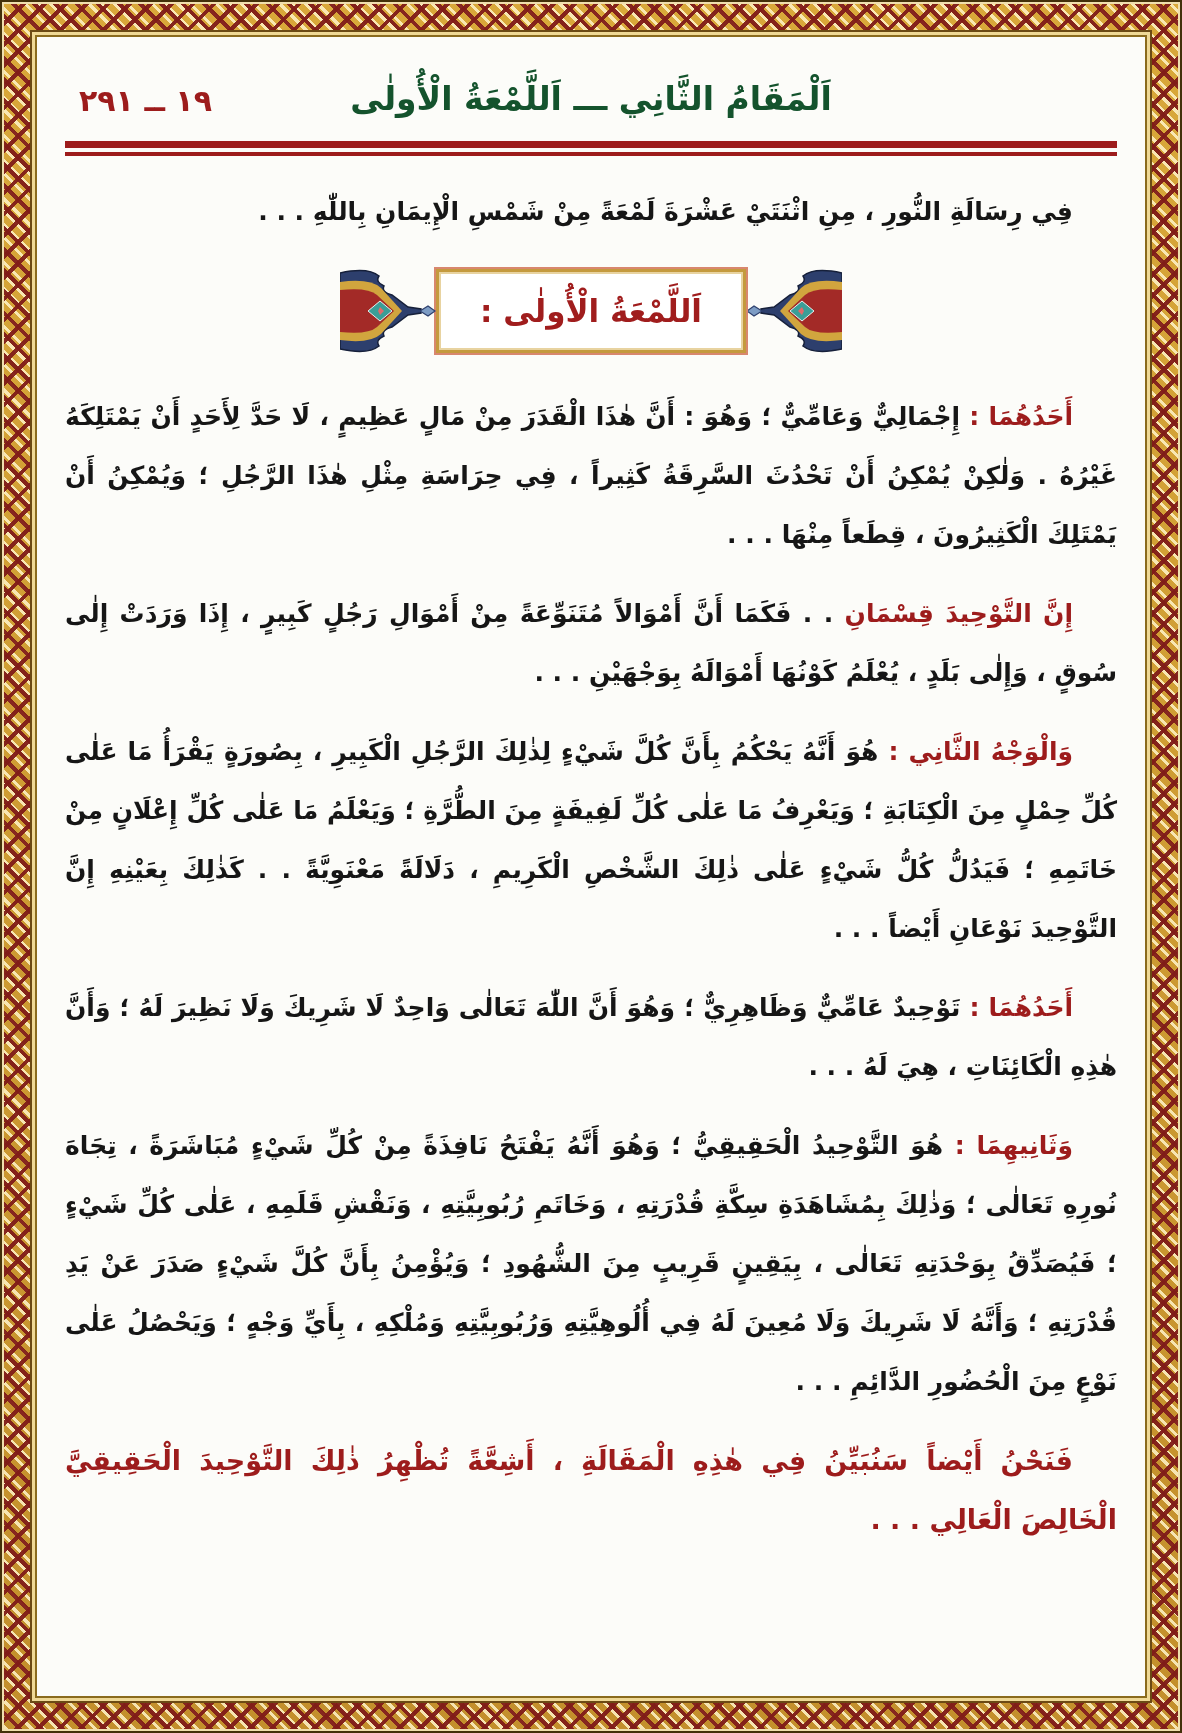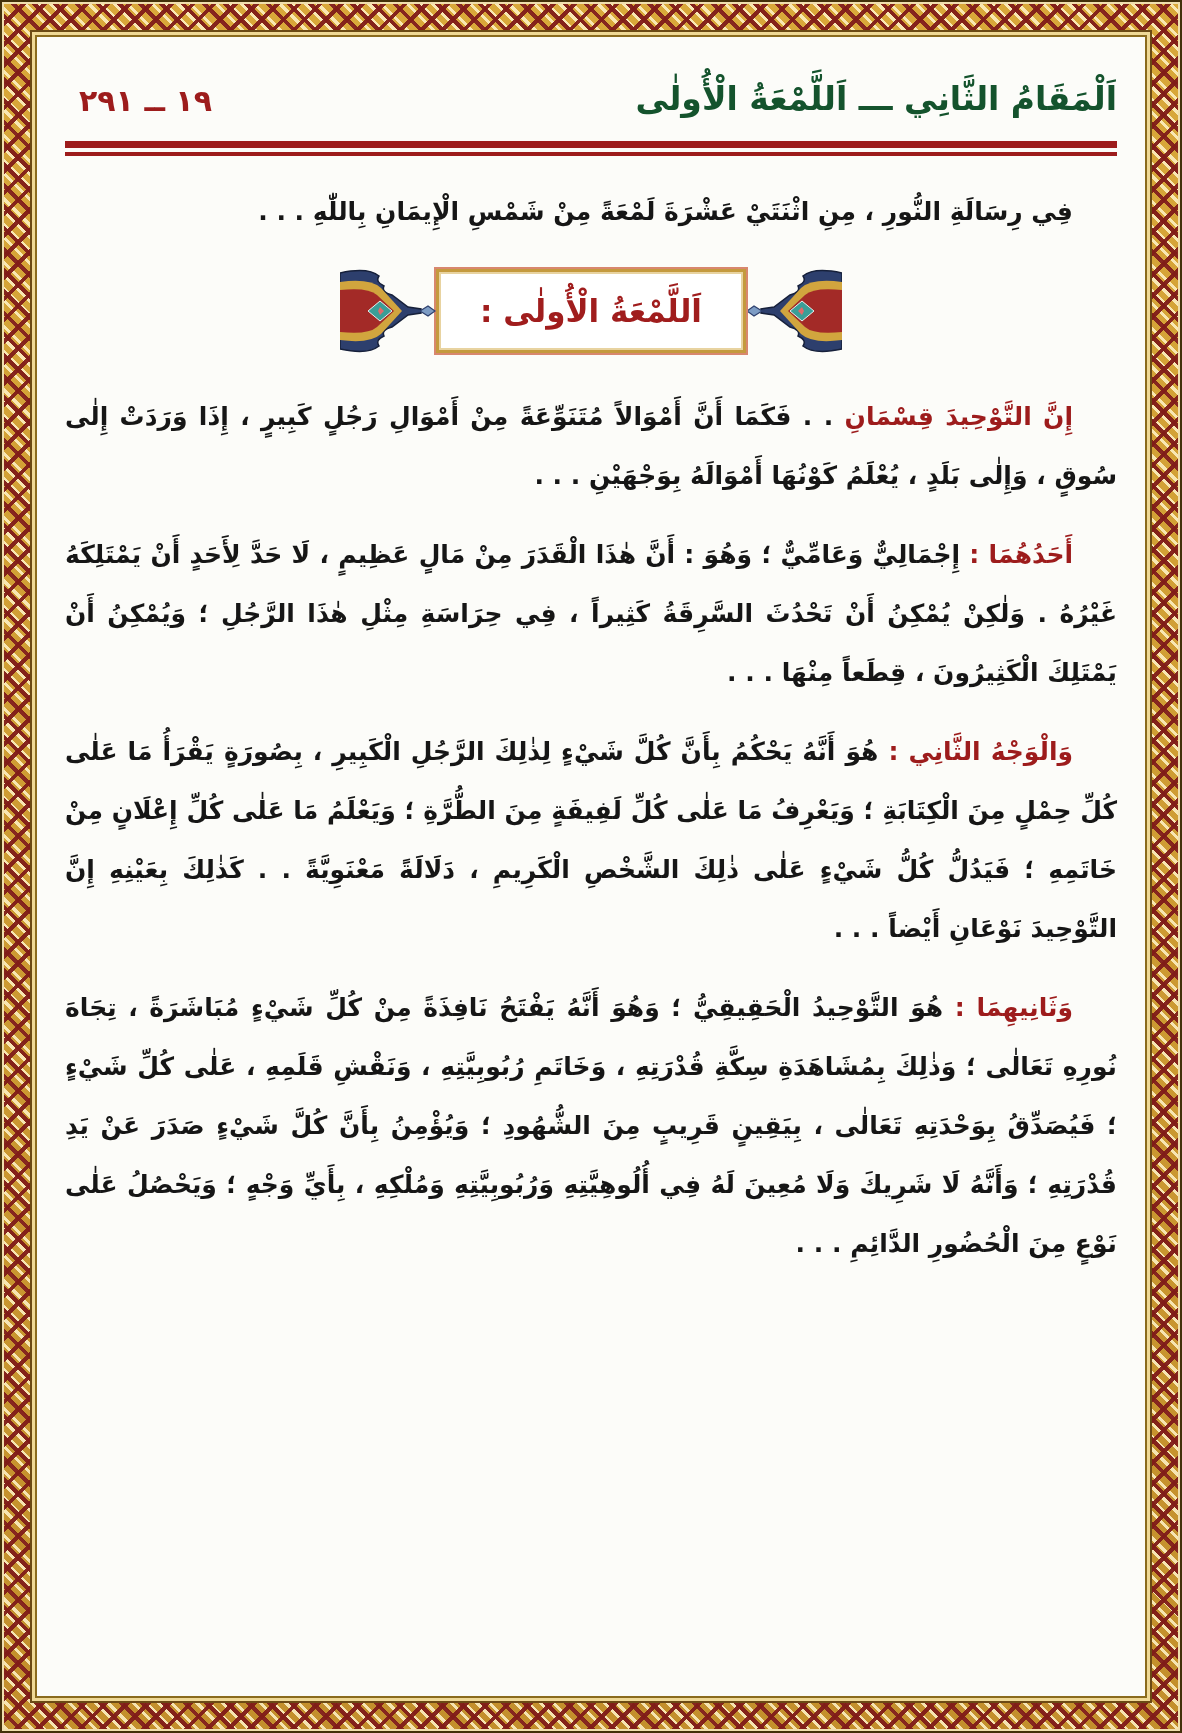--- a/index.html
+++ b/index.html
@@ -21,21 +21,21 @@
 
   .page-inner {
     position:absolute; inset:35px;
     background:#fcfcf9;
     border:2px solid #8a6b1e;
     box-shadow: 0 0 0 3px #efd996, 0 0 0 5px #6b4a14;
     padding:36px 28px 20px 28px;
   }
 
   
-  .header { position:relative; text-align:right; height:58px; }
+  .header { position:relative; text-align:center; height:58px; }
   .page-title {
     display:inline-block;
     color:#14532d; font-weight:bold; font-size:33px; line-height:52px;
   }
   .page-number {
     position:absolute; left:14px; top:10px;
     color:#9d1c1c; font-weight:bold; font-size:30px;
   }
   .rule-thick { height:7px; background:#9d1c1c; margin-top:10px; }
   .rule-thin  { height:4px; background:#9d1c1c; margin-top:4px; }
@@ -108,32 +108,36 @@
           <path d="M96 8 Q68 2 57 11 Q61 17 52 21 Q55 27 44 30 L28 42 L15 44 L15 48 L28 50 L44 62 Q55 65 52 71 Q61 75 57 81 Q68 90 96 84 Z" fill="#2d3f6d" stroke="#16203a" stroke-width="1.5"></path>
           <path d="M96 17 Q66 13 55 23 L34 46 L55 69 Q66 79 96 75 Z" fill="#d1a53e"></path>
           <path d="M96 25 Q68 22 59 30 L42 46 L59 62 Q68 70 96 67 Z" fill="#a32a27"></path>
           <path d="M68 46 L56 36 L44 46 L56 56 Z" fill="#3b9e97" stroke="#e8f0ee" stroke-width="1"></path>
           <path d="M58 46 L56 42 L52 46 L56 50 Z" fill="#e06a6a"></path>
           <path d="M16 46 L8 41 L1 46 L8 51 Z" fill="#7d9cc4" stroke="#2d3f6d" stroke-width="1.2"></path>
         </svg>
       </div>
 
       <p class="body-par">
-        <span class="lead">إِنَّ التَّوْحِيدَ قِسْمَانِ</span><span> . . فَكَمَا أَنَّ أَمْوَالاً مُتَنَوِّعَةً مِنْ أَمْوَالِ رَجُلٍ كَبِيرٍ ، إِذَا وَرَدَتْ إِلٰى سُوقٍ ، وَإِلٰى بَلَدٍ ، يُعْلَمُ كَوْنُهَا أَمْوَالَهُ بِوَجْهَيْنِ . . .</span>
+        <span class="lead">أَحَدُهُمَا :</span><span> إِجْمَالِيٌّ وَعَامِّيٌّ ؛ وَهُوَ : أَنَّ هٰذَا الْقَدَرَ مِنْ مَالٍ عَظِيمٍ ، لَا حَدَّ لِأَحَدٍ أَنْ يَمْتَلِكَهُ غَيْرُهُ . وَلٰكِنْ يُمْكِنُ أَنْ تَحْدُثَ السَّرِقَةُ كَثِيراً ، فِي حِرَاسَةِ مِثْلِ هٰذَا الرَّجُلِ ؛ وَيُمْكِنُ أَنْ يَمْتَلِكَ الْكَثِيرُونَ ، قِطَعاً مِنْهَا . . .</span>
       </p>
 
       <p class="body-par">
-        <span class="lead">أَحَدُهُمَا :</span><span> إِجْمَالِيٌّ وَعَامِّيٌّ ؛ وَهُوَ : أَنَّ هٰذَا الْقَدَرَ مِنْ مَالٍ عَظِيمٍ ، لَا حَدَّ لِأَحَدٍ أَنْ يَمْتَلِكَهُ غَيْرُهُ . وَلٰكِنْ يُمْكِنُ أَنْ تَحْدُثَ السَّرِقَةُ كَثِيراً ، فِي حِرَاسَةِ مِثْلِ هٰذَا الرَّجُلِ ؛ وَيُمْكِنُ أَنْ يَمْتَلِكَ الْكَثِيرُونَ ، قِطَعاً مِنْهَا . . .</span>
+        <span class="lead">إِنَّ التَّوْحِيدَ قِسْمَانِ</span><span> . . فَكَمَا أَنَّ أَمْوَالاً مُتَنَوِّعَةً مِنْ أَمْوَالِ رَجُلٍ كَبِيرٍ ، إِذَا وَرَدَتْ إِلٰى سُوقٍ ، وَإِلٰى بَلَدٍ ، يُعْلَمُ كَوْنُهَا أَمْوَالَهُ بِوَجْهَيْنِ . . .</span>
       </p>
 
       <p class="body-par">
         <span class="lead">وَالْوَجْهُ الثَّانِي :</span><span> هُوَ أَنَّهُ يَحْكُمُ بِأَنَّ كُلَّ شَيْءٍ لِذٰلِكَ الرَّجُلِ الْكَبِيرِ ، بِصُورَةٍ يَقْرَأُ مَا عَلٰى كُلِّ حِمْلٍ مِنَ الْكِتَابَةِ ؛ وَيَعْرِفُ مَا عَلٰى كُلِّ لَفِيفَةٍ مِنَ الطُّرَّةِ ؛ وَيَعْلَمُ مَا عَلٰى كُلِّ إِعْلَانٍ مِنْ خَاتَمِهِ ؛ فَيَدُلُّ كُلُّ شَيْءٍ عَلٰى ذٰلِكَ الشَّخْصِ الْكَرِيمِ ، دَلَالَةً مَعْنَوِيَّةً . . كَذٰلِكَ بِعَيْنِهِ إِنَّ التَّوْحِيدَ نَوْعَانِ أَيْضاً . . .</span>
       </p>
 
+      <p class="body-par">
+        <span class="lead">أَحَدُهُمَا :</span><span> تَوْحِيدٌ عَامِّيٌّ وَظَاهِرِيٌّ ؛ وَهُوَ أَنَّ اللّٰهَ تَعَالٰى وَاحِدٌ لَا شَرِيكَ وَلَا نَظِيرَ لَهُ ؛ وَأَنَّ هٰذِهِ الْكَائِنَاتِ ، هِيَ لَهُ . . .</span>
+      </p>
 
       <p class="body-par">
         <span class="lead">وَثَانِيهِمَا :</span><span> هُوَ التَّوْحِيدُ الْحَقِيقِيُّ ؛ وَهُوَ أَنَّهُ يَفْتَحُ نَافِذَةً مِنْ كُلِّ شَيْءٍ مُبَاشَرَةً ، تِجَاهَ نُورِهِ تَعَالٰى ؛ وَذٰلِكَ بِمُشَاهَدَةِ سِكَّةِ قُدْرَتِهِ ، وَخَاتَمِ رُبُوبِيَّتِهِ ، وَنَقْشِ قَلَمِهِ ، عَلٰى كُلِّ شَيْءٍ ؛ فَيُصَدِّقُ بِوَحْدَتِهِ تَعَالٰى ، بِيَقِينٍ قَرِيبٍ مِنَ الشُّهُودِ ؛ وَيُؤْمِنُ بِأَنَّ كُلَّ شَيْءٍ صَدَرَ عَنْ يَدِ قُدْرَتِهِ ؛ وَأَنَّهُ لَا شَرِيكَ وَلَا مُعِينَ لَهُ فِي أُلُوهِيَّتِهِ وَرُبُوبِيَّتِهِ وَمُلْكِهِ ، بِأَيِّ وَجْهٍ ؛ وَيَحْصُلُ عَلٰى نَوْعٍ مِنَ الْحُضُورِ الدَّائِمِ . . .</span>
       </p>
 
+      <p class="body-par red-par">فَنَحْنُ أَيْضاً سَنُبَيِّنُ فِي هٰذِهِ الْمَقَالَةِ ، أَشِعَّةً تُظْهِرُ ذٰلِكَ التَّوْحِيدَ الْحَقِيقِيَّ الْخَالِصَ الْعَالِي . . .</p>
 
     </div>
   </div>
 </div>
 
 </body></html>

